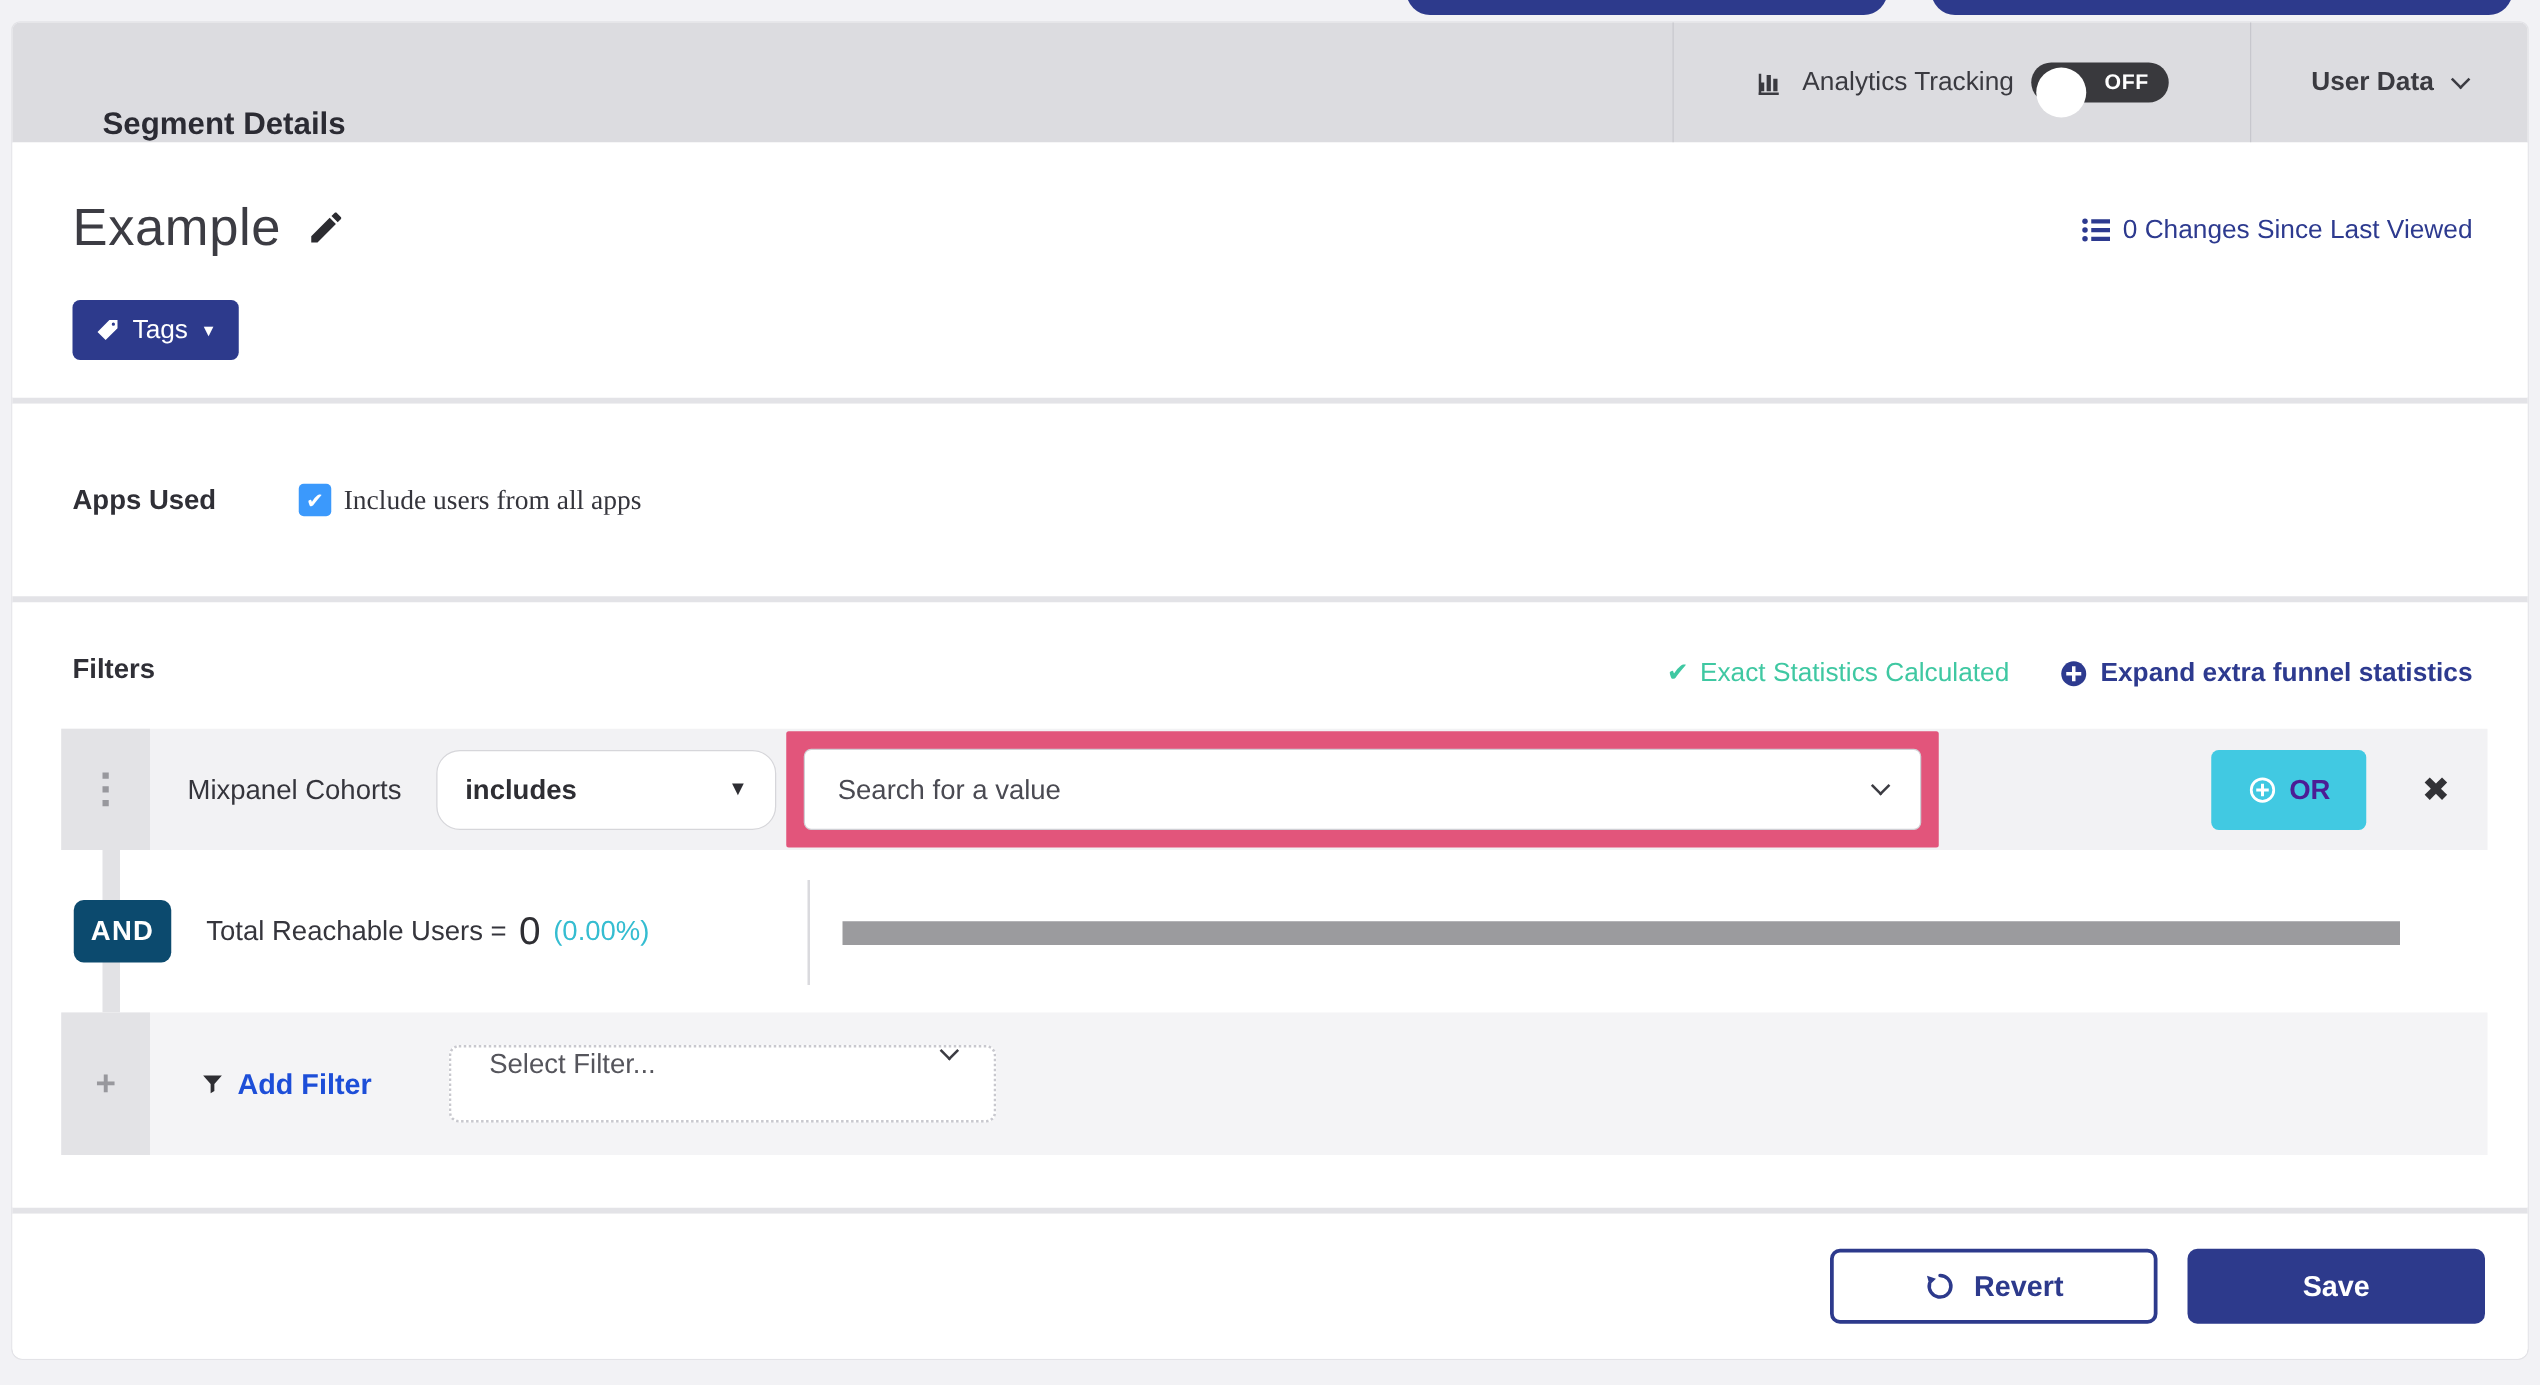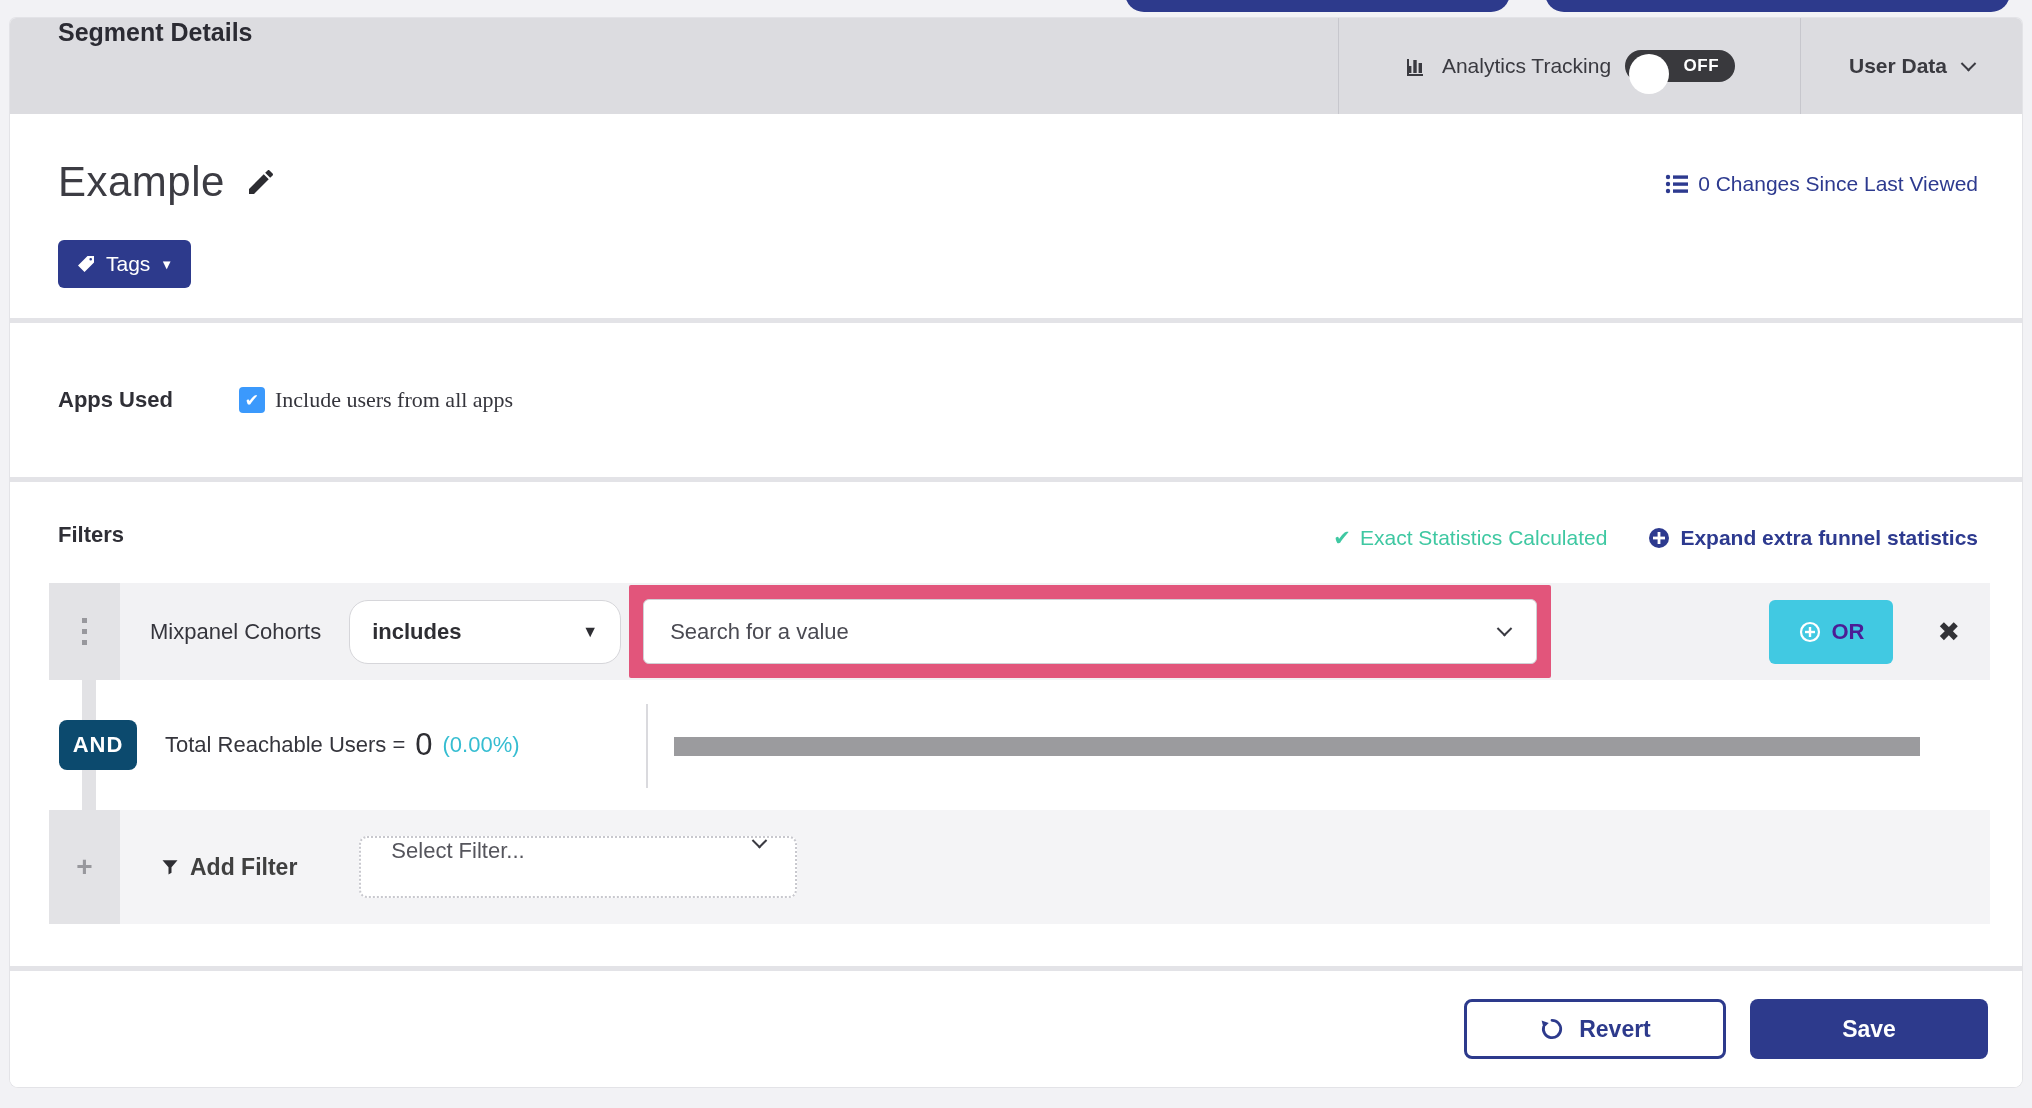--- a/index.html
+++ b/index.html
@@ -21,21 +21,21 @@
     position:absolute; left:10px; top:18px; width:2012px;
     background:#ffffff; border-radius:6px 6px 8px 8px;
     box-shadow:0 0 0 1px #e3e3e7;
   }
 
   
   .hdr {
     height:96px; background:#dcdce0; border-radius:6px 6px 0 0;
     display:flex; align-items:stretch;
   }
-  .hdr-title-wrap { flex:1; display:flex; align-items:flex-start; padding-left:48px; }
+  .hdr-title-wrap { flex:1; display:flex; align-items:flex-end; padding-left:72px; }
   .hdr-title { font-size:25px; font-weight:bold; color:#2b2b33; }
   .hdr-block { display:flex; align-items:center; justify-content:center; border-left:1px solid #c7c7cd; }
   .hdr-analytics { width:462px; gap:14px; }
   .hdr-user { width:222px; gap:16px; }
   .hdr-label { font-size:21px; color:#3a3a40; }
   .hdr-user-label { font-size:21px; font-weight:bold; color:#3a3a40; }
 
   .toggle {
     position:relative; width:110px; height:32px; border-radius:24px;
     background:#39393d; display:flex; align-items:center; cursor:pointer;
@@ -137,21 +137,21 @@
   .reach-value { font-size:31px; color:#2e2e33; }
   .reach-pct { font-size:22px; color:#35bdd1; }
   .vline { position:absolute; left:597px; top:24px; width:2px; height:84px; background:#dadade; }
   .progress { position:absolute; left:625px; top:57px; width:1246px; height:19px; background:#9b9b9e; }
 
   .add-row {
     position:absolute; left:39px; top:328px; width:1941px; height:114px;
     background:#f4f4f6; display:flex; align-items:center;
   }
   .plus-glyph { font-size:28px; color:#98989d; font-weight:bold; }
-  .add-label { display:flex; align-items:center; gap:10px; margin-left:40px; font-size:23px; font-weight:bold; color:#404040; cursor:pointer; }
+  .add-label { display:flex; align-items:center; gap:10px; margin-left:40px; font-size:23px; font-weight:bold; color:#1d4ed8; cursor:pointer; }
   .select-filter {
     margin-left:62px; width:438px; height:62px; background:#fff;
     border:2px dotted #c8c8ce; border-radius:8px; display:flex; 
     padding:0 30px; cursor:pointer;
   }
   .select-filter .ph { font-size:22px; color:#55555c; }
   .select-filter .chev { margin-left:auto; }
 
   
   .footer {

